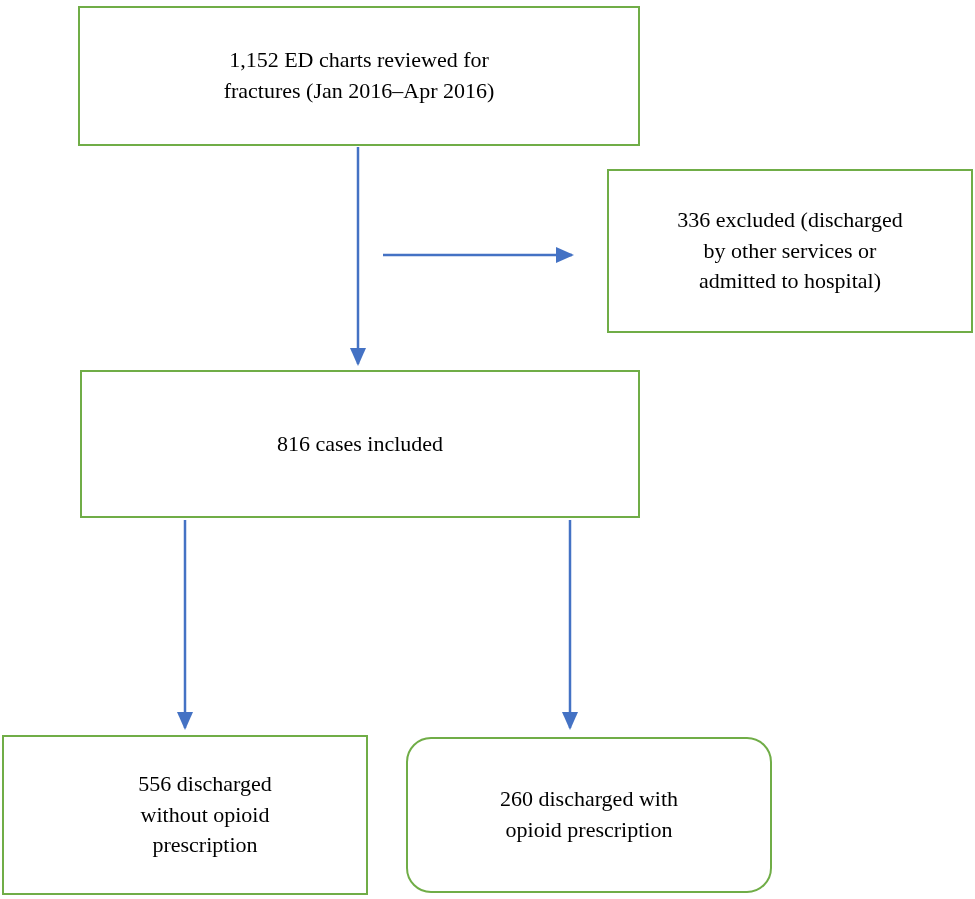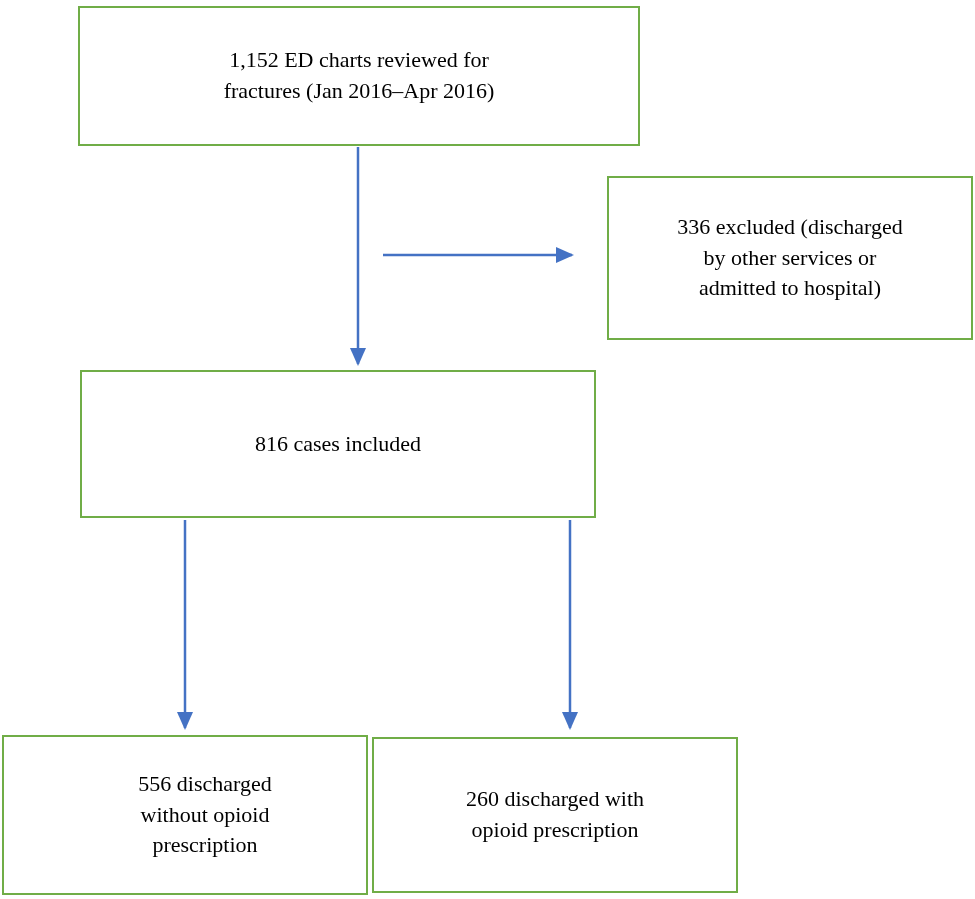--- a/index.html
+++ b/index.html
@@ -30,24 +30,24 @@
   }
   .box-text {
     font-size: 22px;
     line-height: 1.4;
     color: var(--text);
     text-align: center;
     white-space: pre-line;
     padding: 4px 10px;
   }
   .box-reviewed  { left: 78px;  top: 6px;   width: 562px; height: 140px; }
-  .box-excluded  { left: 607px; top: 176px; width: 366px; height: 164px; }
-  .box-included  { left: 80px;  top: 370px; width: 516px; height: 148px; }
+  .box-excluded  { left: 607px; top: 169px; width: 366px; height: 164px; }
+  .box-included  { left: 80px;  top: 370px; width: 560px; height: 148px; }
   .box-no-opioid { left: 2px;   top: 735px; width: 366px; height: 160px; padding-left: 40px; }
-  .box-opioid    { left: 372px; top: 737px; width: 366px; height: 156px; }
+  .box-opioid    { left: 406px; top: 737px; width: 366px; height: 156px; border-radius: 25px; }
   .arrow-layer {
     position: absolute;
     left: 0; top: 0;
     width: 975px;
     height: 899px;
     pointer-events: none;
   }
   .arrow-line {
     stroke: var(--arrow);
     stroke-width: 2.5;

